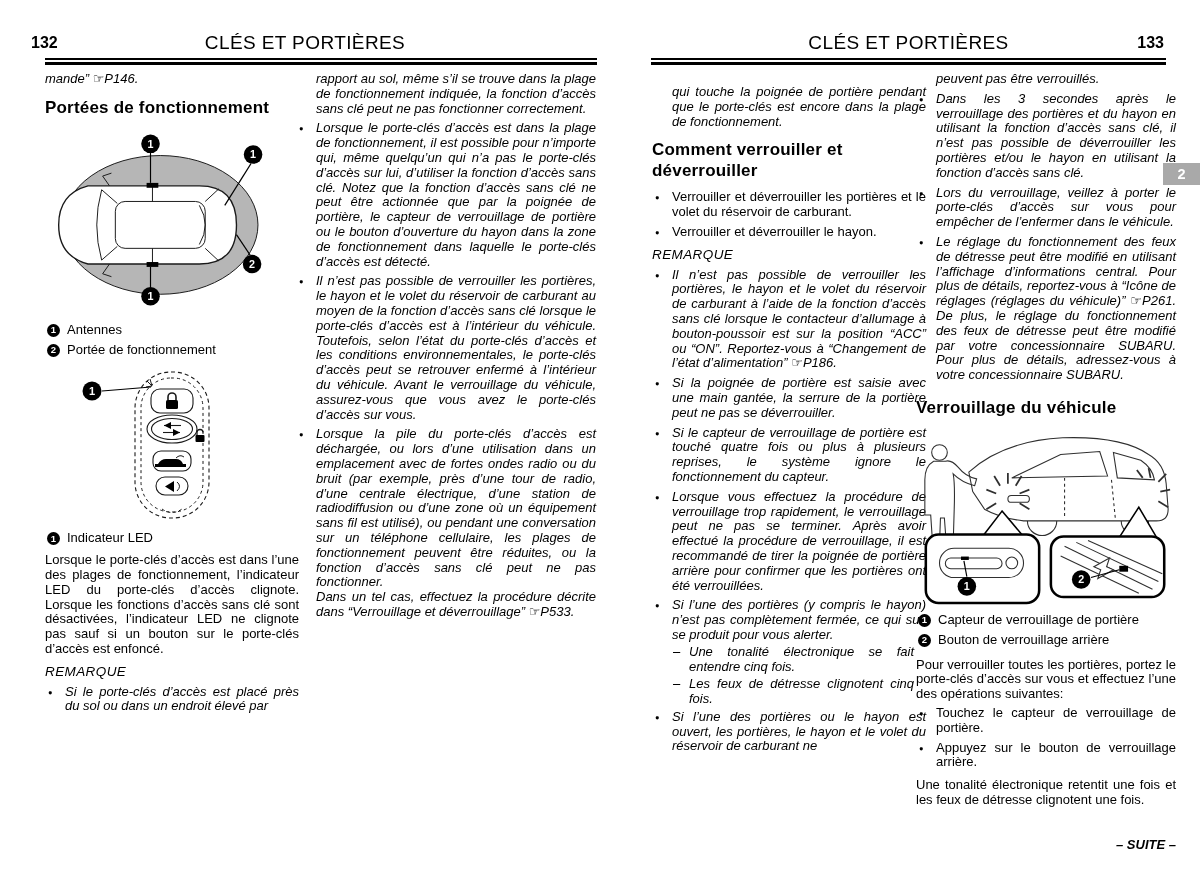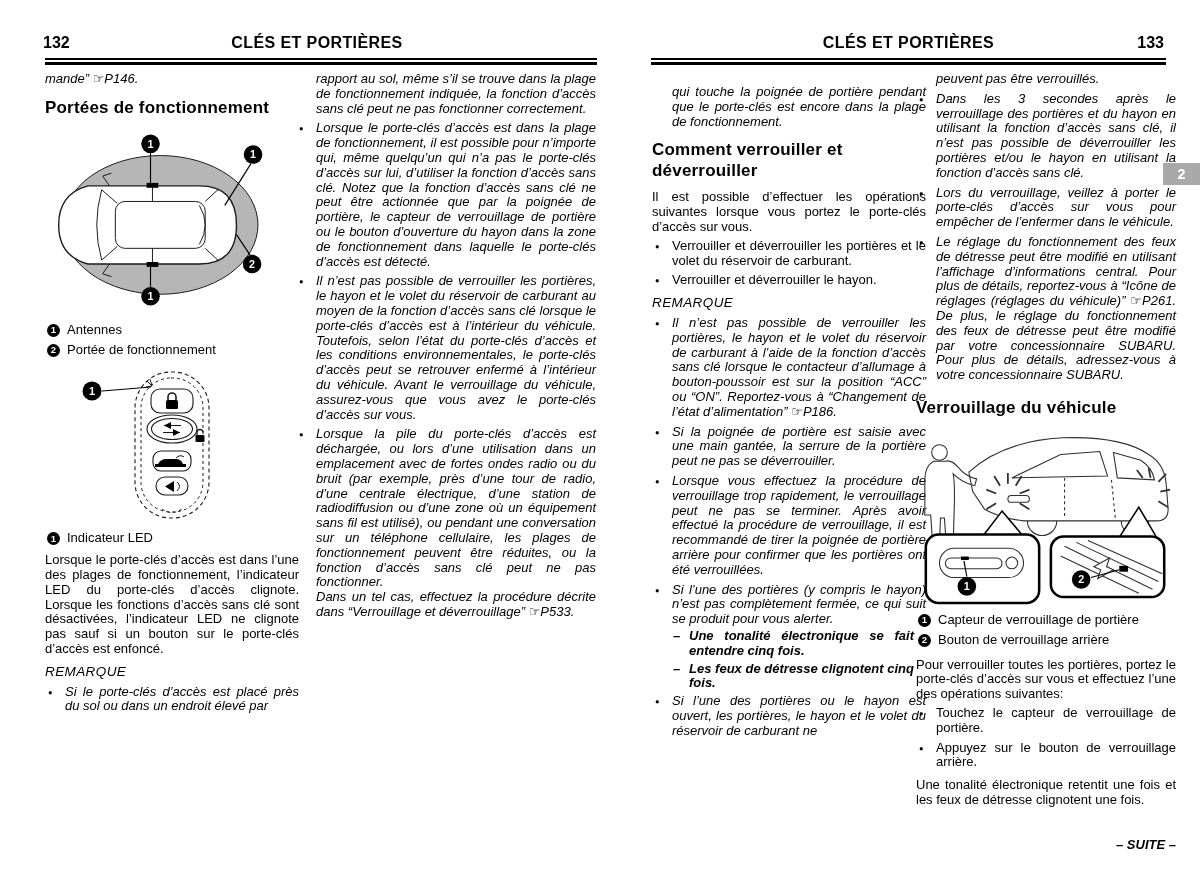--- a/index.html
+++ b/index.html
@@ -3,23 +3,23 @@
 <meta charset="utf-8">
 <style>
   html,body{margin:0;padding:0;}
   body{
     width:1200px;height:896px;position:relative;background:#ffffff;
     font-family:"Liberation Sans","DejaVu Sans",sans-serif;
     color:#000;font-size:13px;line-height:14.8px;overflow:hidden;
     -webkit-font-smoothing:antialiased;
   }
   .hdr{position:absolute;top:36px;height:24px;}
-  .hdr-left{left:41px;width:552px;}
+  .hdr-left{left:29px;width:552px;}
   .hdr-right{left:651px;width:515px;}
-  .hdr .title{display:block;text-align:center;font-weight:bold;font-size:16px;letter-spacing:.4px;}
+  .hdr .title{display:block;text-align:center;font-weight:normal;font-size:19px;letter-spacing:.4px;}
   .hdr .pnum{position:absolute;top:0;font-weight:bold;font-size:16px;}
   .hdr-left .pnum{left:2px;}
   .hdr-right .pnum{right:2px;}
   .rule{position:absolute;top:58px;height:8px;}
   .rule-left{left:45px;width:552px;}
   .rule-right{left:651px;width:515px;}
   .rule .thin{height:1.5px;background:#000;}
   .rule .thick{height:3px;background:#000;margin-top:2px;}
 
   .col{position:absolute;}
@@ -28,21 +28,21 @@
   .rc1{left:652px;top:85px;width:274px;}
   .rc2{left:916px;top:72px;width:260px;}
 
   .p{text-align:justify;margin:0 0 4px 0;}
   .it{font-style:italic;}
   .h2{font-weight:bold;font-size:17px;line-height:21px;margin:10px 0 9px 0;letter-spacing:.2px;}
   .remark{font-style:italic;font-size:13.5px;letter-spacing:.4px;margin:8px 0 5px 0;}
   .li{position:relative;padding-left:20px;margin:0 0 5px 0;text-align:justify;}
   .li::before{content:"\25CF";position:absolute;left:3px;top:1px;font-size:7.5px;}
   .cont{padding-left:20px;text-align:justify;margin:0 0 5px 0;}
-  .dash{position:relative;padding-left:37px;margin:0 12px 3px 0;text-align:justify;font-weight:bold;}
+  .dash{position:relative;padding-left:37px;margin:0 12px 3px 0;text-align:justify;}
   .dash::before{content:"\2013";position:absolute;left:21px;top:0;}
   .legend{display:flex;align-items:flex-start;margin:0 0 5px 0;}
   .badge{flex:none;width:13px;height:13px;border-radius:50%;background:#000;color:#fff;
          font-size:9.5px;font-weight:bold;display:flex;align-items:center;justify-content:center;
          margin:1px 7px 0 2px;font-style:normal;}
   .fig{display:block;margin:6px auto 8px auto;}
   .tab{position:absolute;right:0;top:163px;width:37px;height:22px;background:#a9a9a9;
        color:#fff;font-weight:bold;font-size:14.5px;display:flex;align-items:center;justify-content:center;}
   .suite{position:absolute;left:916px;top:838px;width:260px;text-align:right;
          font-weight:bold;font-style:italic;font-size:13px;}
@@ -180,26 +180,26 @@
   <div class="cont it">rapport au sol, même s’il se trouve dans la plage de fonctionnement indiquée, la fonction d’accès sans clé peut ne pas fonctionner correctement.</div>
   <div class="li it">Lorsque le porte-clés d’accès est dans la plage de fonctionnement, il est possible pour n’importe qui, même quelqu’un qui n’a pas le porte-clés d’accès sur lui, d’utiliser la fonction d’accès sans clé. Notez que la fonction d’accès sans clé ne peut être actionnée que par la poignée de portière, le capteur de verrouillage de portière ou le bouton d’ouverture du hayon dans la zone de fonctionnement dans laquelle le porte-clés d’accès est détecté.</div>
   <div class="li it">Il n’est pas possible de verrouiller les portières, le hayon et le volet du réservoir de carburant au moyen de la fonction d’accès sans clé lorsque le porte-clés d’accès est à l’intérieur du véhicule. Toutefois, selon l’état du porte-clés d’accès et les conditions environnementales, le porte-clés d’accès peut se retrouver enfermé à l’intérieur du véhicule. Avant le verrouillage du véhicule, assurez-vous que vous avez le porte-clés d’accès sur vous.</div>
   <div class="li it" style="margin-bottom:0;">Lorsque la pile du porte-clés d’accès est déchargée, ou lors d’une utilisation dans un emplacement avec de fortes ondes radio ou du bruit (par exemple, près d’une tour de radio, d’une centrale électrique, d’une station de radiodiffusion ou d’une zone où un équipement sans fil est utilisé), ou pendant une conversation sur un téléphone cellulaire, les plages de fonctionnement peuvent être réduites, ou la fonction d’accès sans clé peut ne pas fonctionner.</div>
   <div class="cont it">Dans un tel cas, effectuez la procédure décrite dans “Verrouillage et déverrouillage” ☞P533.</div>
 </div>
 
 <div class="col rc1">
   <div class="cont it">qui touche la poignée de portière pendant que le porte-clés est encore dans la plage de fonctionnement.</div>
   <h2 class="h2">Comment verrouiller et déverrouiller</h2>
-  <p class="p">Il est possible d’effectuer les opérations suivantes lorsque vous portez le porte-clés d’accès sur vous.</p>
   <div class="li">Verrouiller et déverrouiller les portières et le volet du réservoir de carburant.</div>
   <div class="li">Verrouiller et déverrouiller le hayon.</div>
   <div class="remark">REMARQUE</div>
   <div class="li it">Il n’est pas possible de verrouiller les portières, le hayon et le volet du réservoir de carburant à l’aide de la fonction d’accès sans clé lorsque le contacteur d’allumage à bouton-poussoir est sur la position “ACC” ou “ON”. Reportez-vous à “Changement de l’état d’alimentation” ☞P186.</div>
   <div class="li it">Si la poignée de portière est saisie avec une main gantée, la serrure de la portière peut ne pas se déverrouiller.</div>
+  <div class="li it">Si le capteur de verrouillage de portière est touché quatre fois ou plus à plusieurs reprises, le système ignore le fonctionnement du capteur.</div>
   <div class="li it">Lorsque vous effectuez la procédure de verrouillage trop rapidement, le verrouillage peut ne pas se terminer. Après avoir effectué la procédure de verrouillage, il est recommandé de tirer la poignée de portière arrière pour confirmer que les portières ont été verrouillées.</div>
   <div class="li it" style="margin-bottom:2px;">Si l’une des portières (y compris le hayon) n’est pas complètement fermée, ce qui suit se produit pour vous alerter.</div>
   <div class="dash it">Une tonalité électronique se fait entendre cinq fois.</div>
   <div class="dash it">Les feux de détresse clignotent cinq fois.</div>
   <div class="li it">Si l’une des portières ou le hayon est ouvert, les portières, le hayon et le volet du réservoir de carburant ne</div>
 </div>
 
 <div class="col rc2">
   <div class="cont it">peuvent pas être verrouillés.</div>
   <div class="li it">Dans les 3 secondes après le verrouillage des portières et du hayon en utilisant la fonction d’accès sans clé, il n’est pas possible de déverrouiller les portières et/ou le hayon en utilisant la fonction d’accès sans clé.</div>

